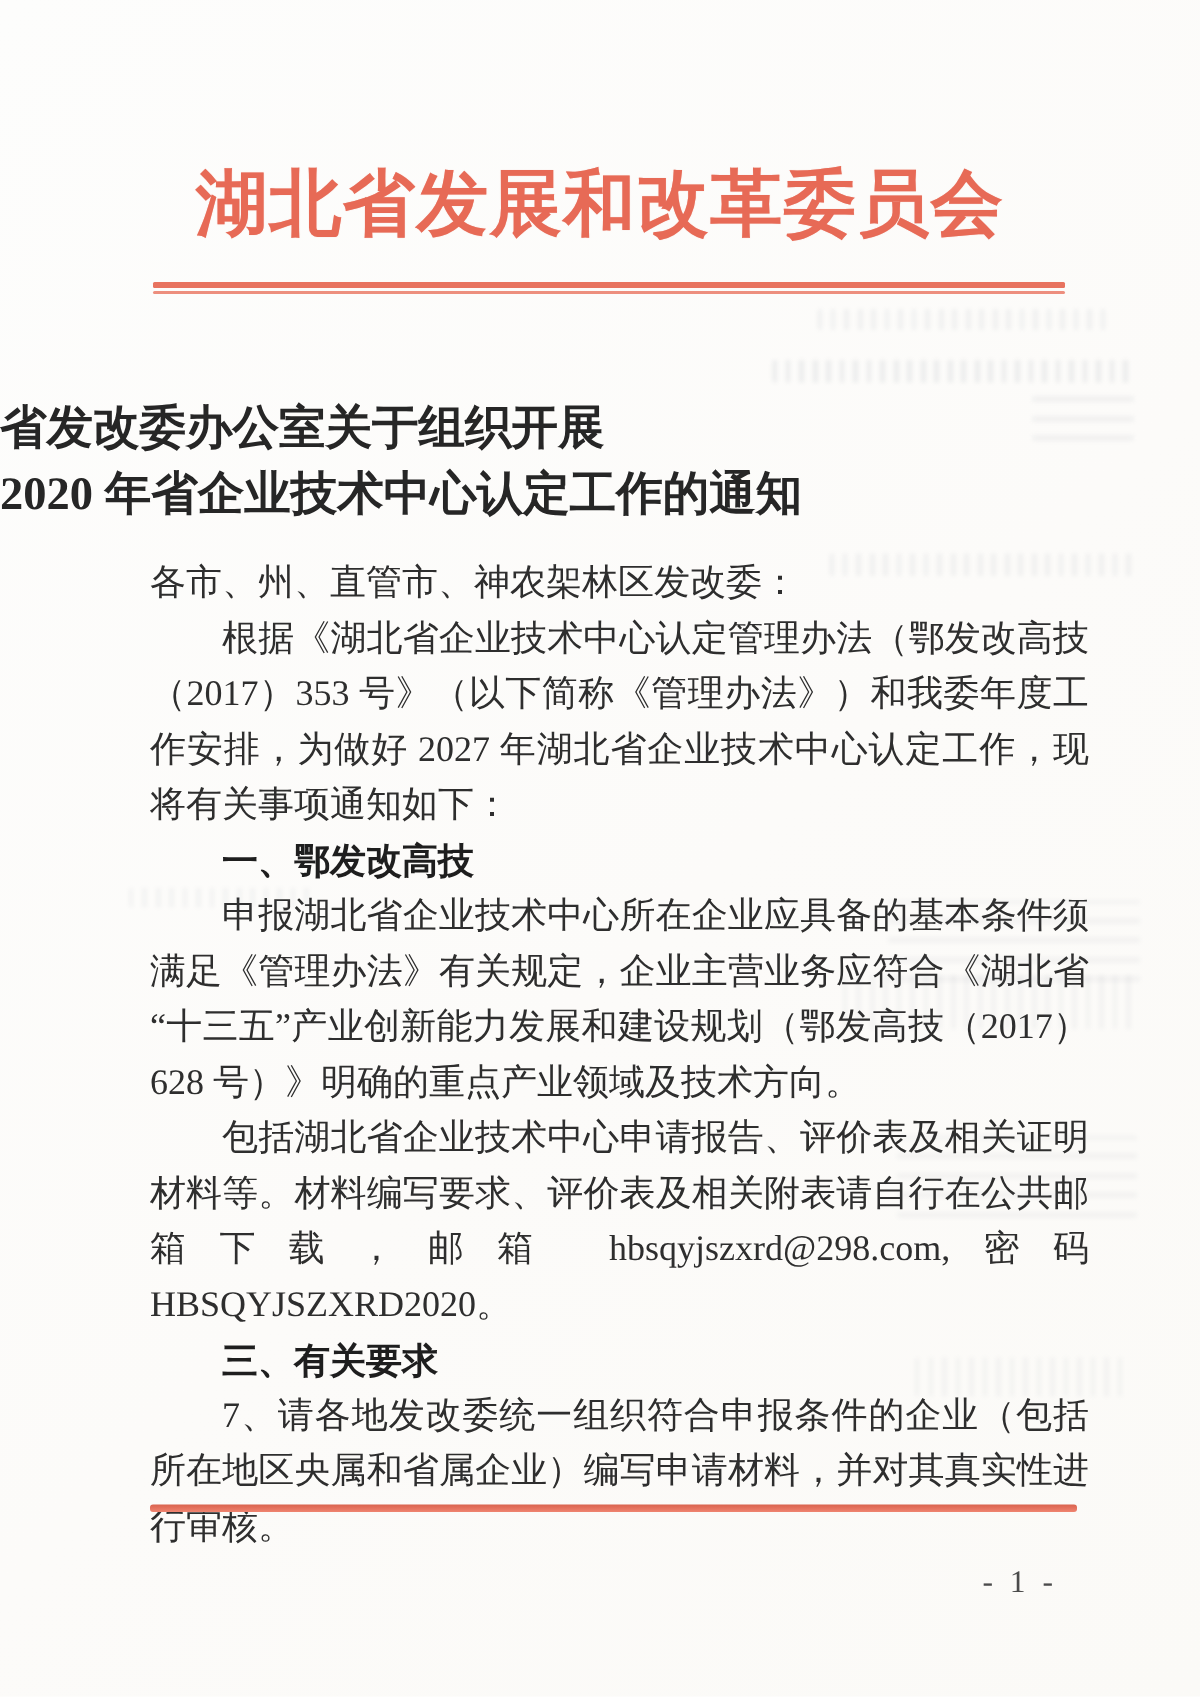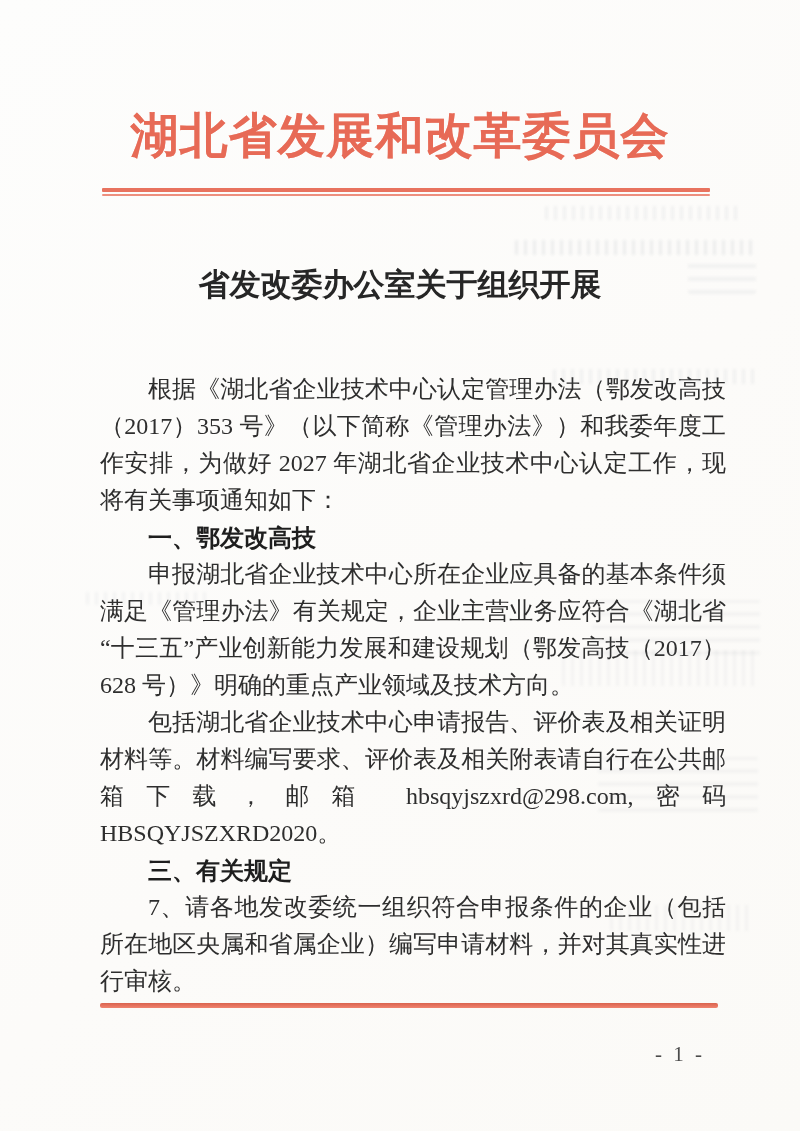--- a/index.html
+++ b/index.html
@@ -33,21 +33,21 @@
     text-shadow:0 0 .5px rgba(231,106,86,.55);
   }
   .letterhead-rule{
     position:absolute;top:188px;left:102px;width:608px;
   }
   .rule-thick{height:4px;background:var(--red-rule);border-radius:1px;}
   .rule-thin{height:2px;margin-top:2px;background:var(--red-rule);opacity:.8;border-radius:1px;}
   
   .doc-title{
     position:absolute;top:263px;left:0;right:0;margin:0;
-    text-align:center;
+    text-align:left;
     font-size:31px;
     font-weight:bold;
     line-height:44px;
     color:#262626;
   }
   
   .body-text{
     position:absolute;top:371px;left:100px;width:626px;
     font-size:24px;
     line-height:37px;
@@ -99,31 +99,33 @@
 
   <div class="letterhead">湖北省发展和改革委员会</div>
 
   <div class="letterhead-rule">
     <div class="rule-thick"></div>
     <div class="rule-thin"></div>
   </div>
 
   <h1 class="doc-title">
     <span>省发改委办公室关于组织开展</span><br>
+    <span>2020 年省企业技术中心认定工作的通知</span>
   </h1>
 
   <div class="body-text">
+    <p class="salutation">各市、州、直管市、神农架林区发改委：</p>
     <p class="para">根据《湖北省企业技术中心认定管理办法（鄂发改高技（2017）353 号》（以下简称《管理办法》）和我委年度工作安排，为做好 2027 年湖北省企业技术中心认定工作，现将有关事项通知如下：</p>
 
     <p class="sec-heading">一、鄂发改高技</p>
     <p class="para">申报湖北省企业技术中心所在企业应具备的基本条件须满足《管理办法》有关规定，企业主营业务应符合《湖北省“十三五”产业创新能力发展和建设规划（鄂发高技（2017）628 号）》明确的重点产业领域及技术方向。</p>
 
     <p class="para">包括湖北省企业技术中心申请报告、评价表及相关证明材料等。材料编写要求、评价表及相关附表请自行在公共邮箱下载，邮箱 hbsqyjszxrd@298.com,密码 HBSQYJSZXRD2020。</p>
 
-    <p class="sec-heading">三、有关规定</p>
+    <p class="sec-heading">三、有关要求</p>
     <p class="para">7、请各地发改委统一组织符合申报条件的企业（包括所在地区央属和省属企业）编写申请材料，并对其真实性进行审核。</p>
   </div>
 
   <div class="bottom-underline"></div>
 
   <div class="page-number">- 1 -</div>
 
   <div class="bleed" style="left:545px;top:206px;width:195px;height:14px;"></div>
   <div class="bleed" style="left:515px;top:240px;width:240px;height:15px;opacity:.38;"></div>
   <div class="bleed tall" style="left:688px;top:258px;width:68px;height:36px;"></div>

